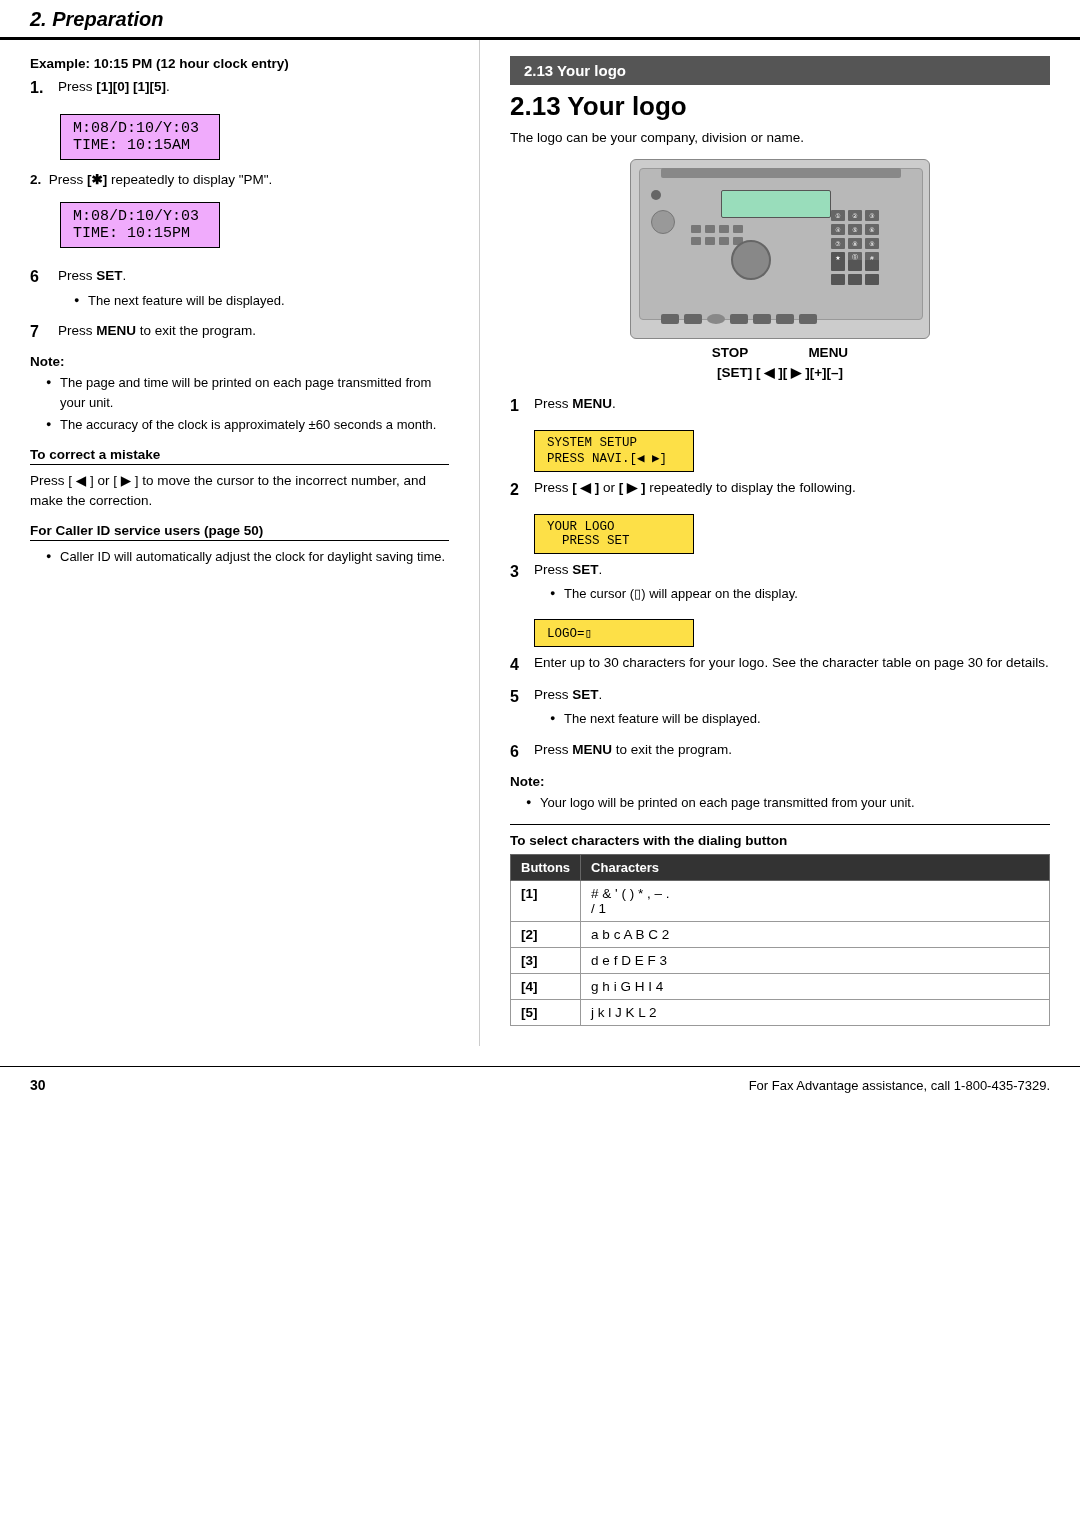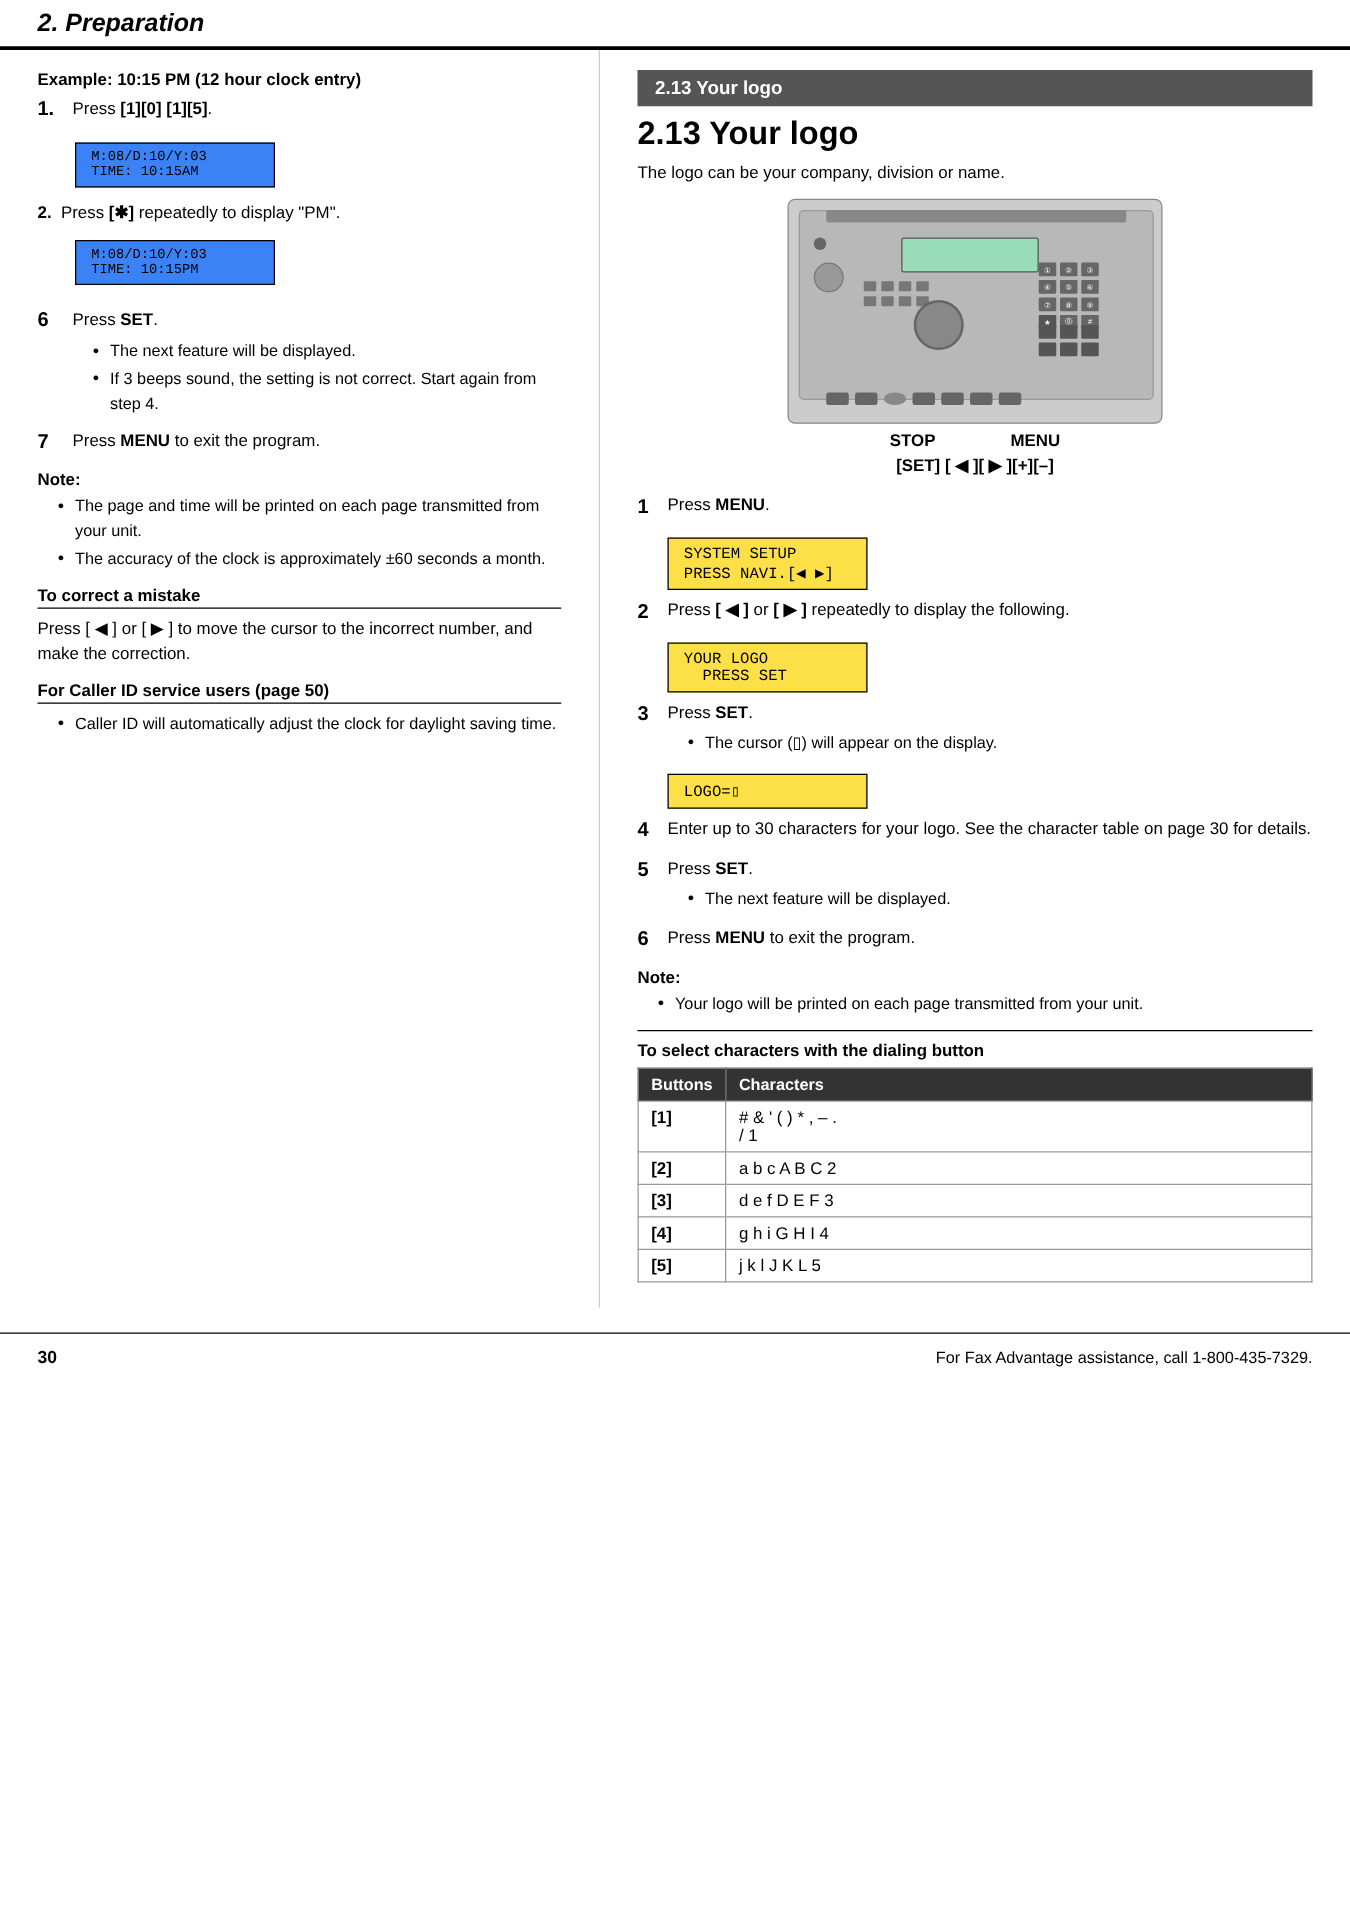--- a/index.html
+++ b/index.html
@@ -56,23 +56,23 @@
     }
     .step-line {
       margin-bottom: 8px;
       font-size: 13.5px;
       line-height: 1.5;
     }
     .step-line b { font-weight: bold; }
 
     .display-box {
       border: 1px solid #000;
-      background: #3b82f6;
+      background: #f0abfc;
       font-family: 'Courier New', monospace;
-      font-size: 11px;
+      font-size: 15px;
       padding: 5px 12px;
       margin: 6px 0 10px 40px;
       display: inline-block;
       min-width: 160px;
     }
 
     .numbered-step {
       display: flex;
       align-items: flex-start;
       margin-bottom: 8px;
@@ -270,21 +270,20 @@
 
       <div class="display-box" style="white-space:pre; margin-left:30px;">M:08/D:10/Y:03
 TIME: 10:15PM</div>
 
       <div class="numbered-step" style="margin-top:8px;">
         <span class="step-num">6</span>
         <span class="step-content">
           Press <b>SET</b>.
           <ul class="bullet-list">
             <li>The next feature will be displayed.</li>
-            <li>If 3 beeps sound, the setting is not correct. Start again from step 4.</li>
           </ul>
         </span>
       </div>
 
       <div class="numbered-step">
         <span class="step-num">7</span>
         <span class="step-content">
           Press <b>MENU</b> to exit the program.
         </span>
       </div>
@@ -461,21 +460,21 @@
           <tr>
             <td class="btn-col">[3]</td>
             <td>d e f D E F 3</td>
           </tr>
           <tr>
             <td class="btn-col">[4]</td>
             <td>g h i G H I 4</td>
           </tr>
           <tr>
             <td class="btn-col">[5]</td>
-            <td>j k l J K L 5</td>
+            <td>j k l J K L 2</td>
           </tr>
         </tbody>
       </table>
 
     </div>
   </div>
 
   <div class="footer" style="margin-top:20px;">
     <span class="footer-page">30</span>
     <span>For Fax Advantage assistance, call 1-800-435-7329.</span>

